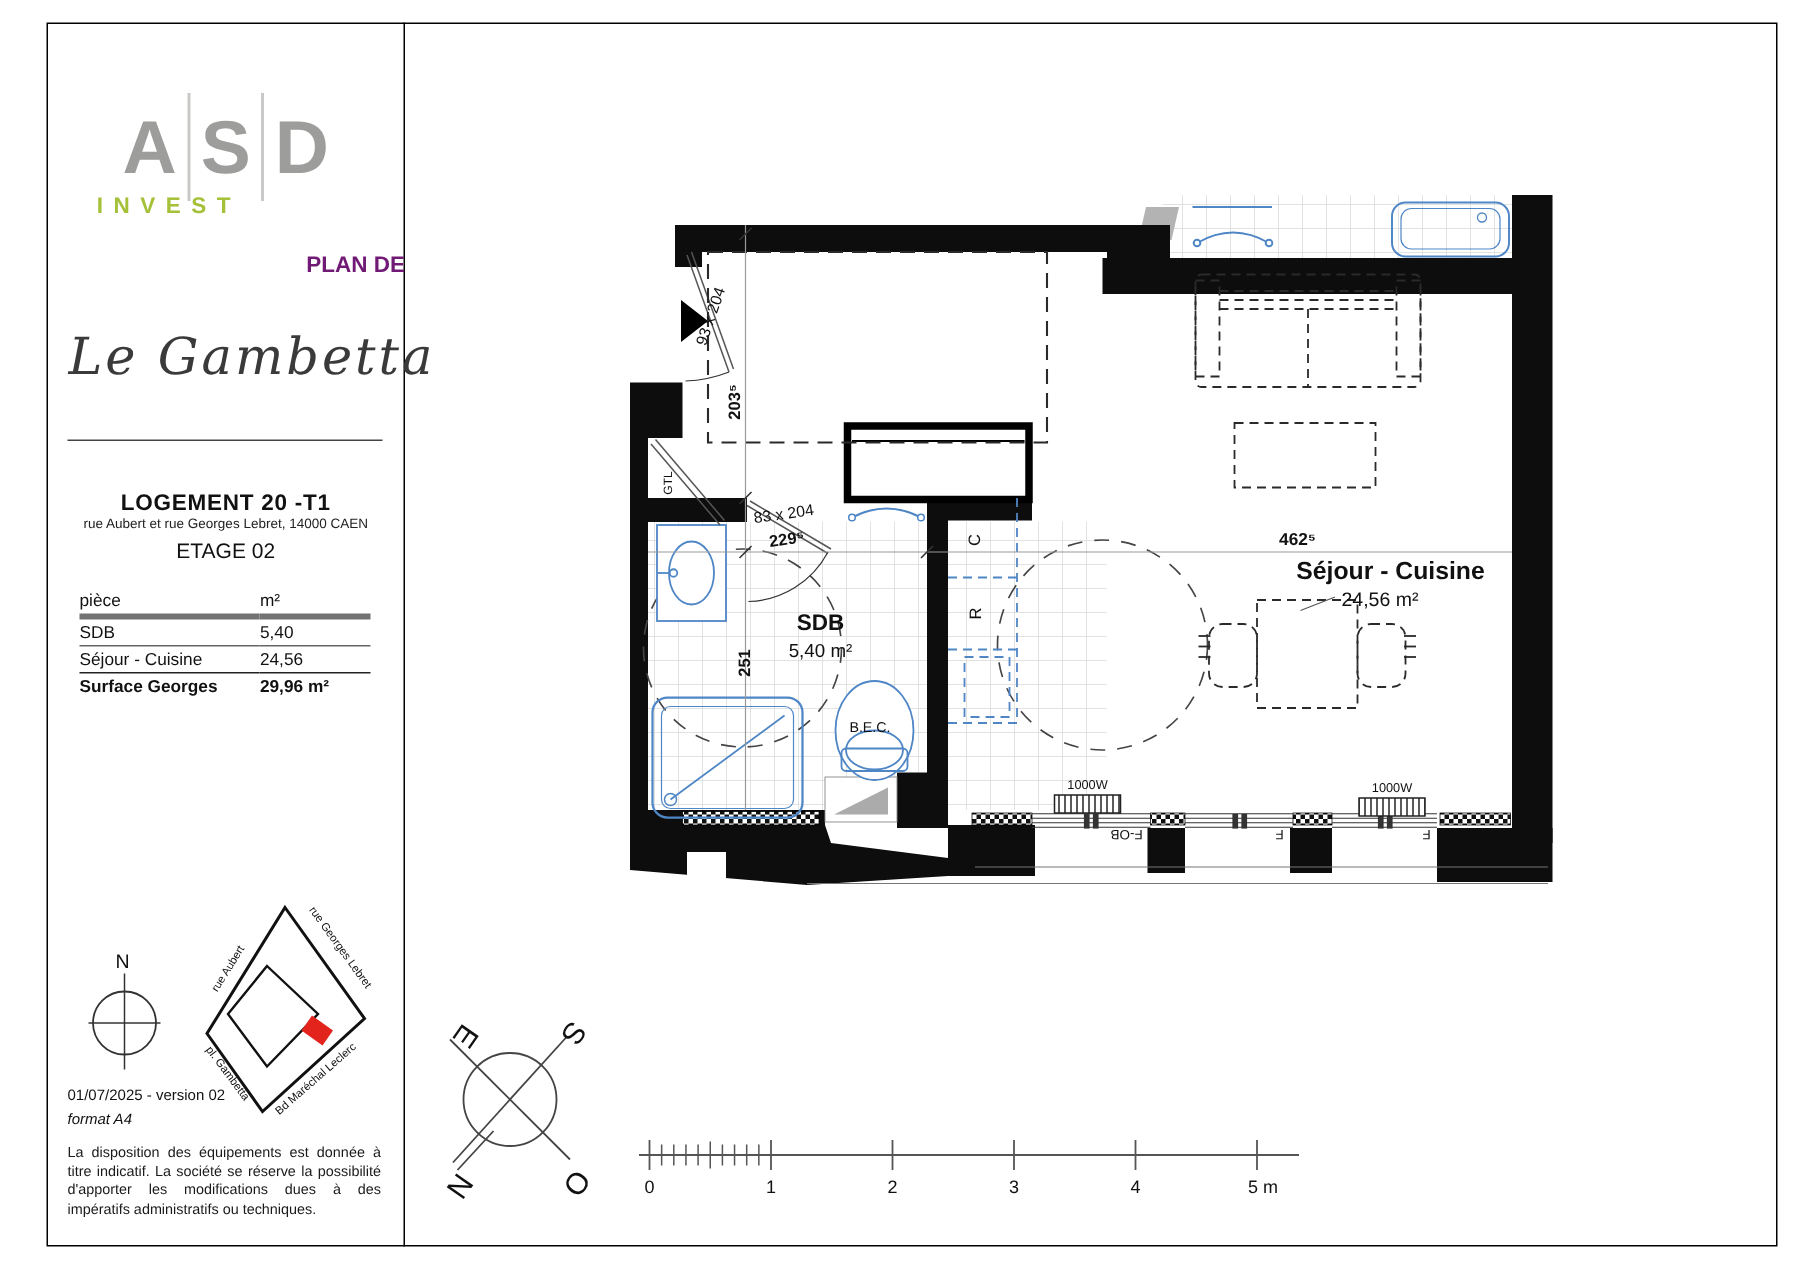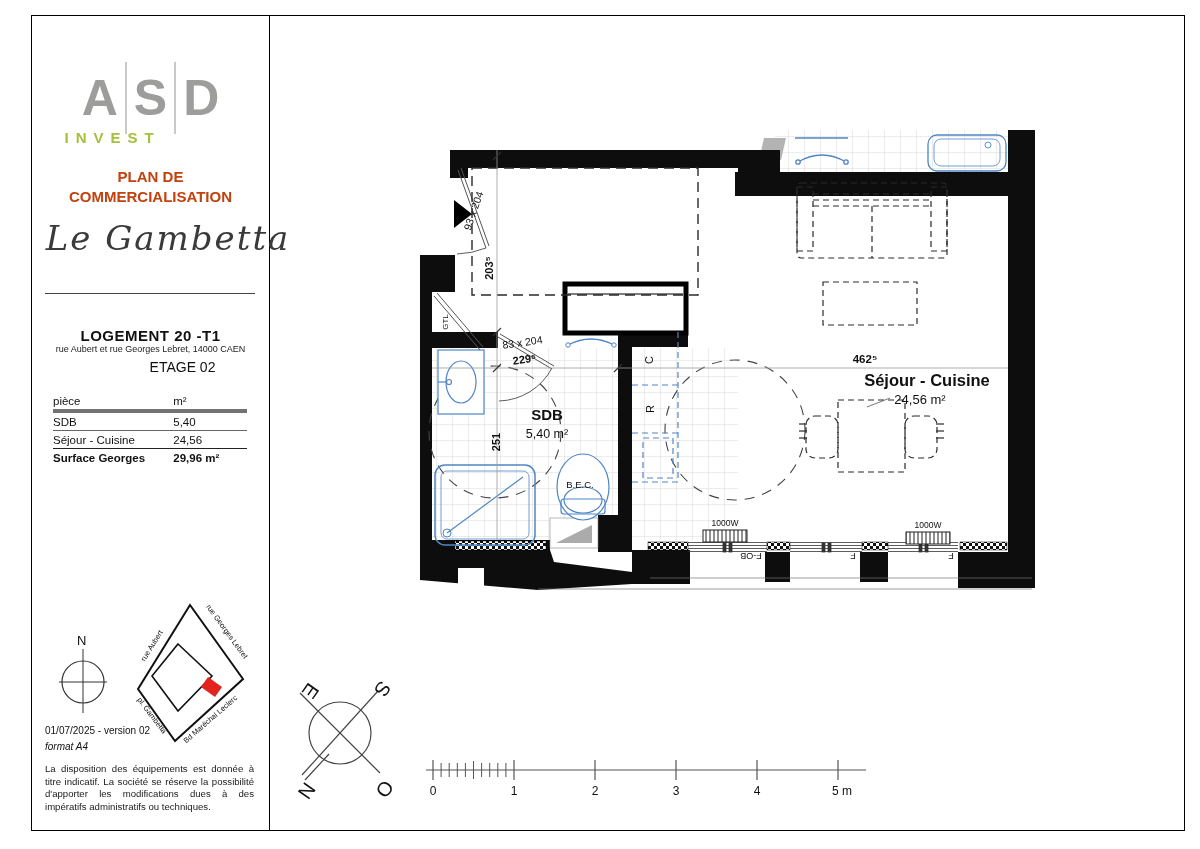--- a/index.html
+++ b/index.html
@@ -6,28 +6,28 @@
   .page{position:relative;width:1200px;height:849px;background:#fff;overflow:hidden;
         font-family:"Liberation Sans",sans-serif;color:#111;}
   .frame{position:absolute;left:31px;top:15px;width:1154px;height:816px;border:1px solid #000;box-sizing:border-box;}
   .sidebar{position:absolute;left:31px;top:15px;width:239px;height:816px;border-right:1px solid #000;box-sizing:border-box;}
   
   .logo{position:absolute;top:52px;left:0;width:239px;display:flex;flex-direction:column;align-items:center;}
   .logo-row{display:flex;align-items:center;height:62px;}
   .logo-letter{font-size:50px;font-weight:bold;color:#9d9d9c;line-height:60px;}
   .logo-rule{width:2px;height:72px;background:#c9c9c8;margin:0 7px;}
   .logo-invest{width:172px;font-size:15px;font-weight:bold;letter-spacing:7px;color:#a5c13a;margin-top:0px;}
-  .doc-title{position:absolute;top:152px;left:0;width:239px;text-align:center;font-size:15px;font-weight:bold;line-height:1.3;color:#c2410c;}
+  .doc-title{position:absolute;top:152px;left:0;width:239px;text-align:right;font-size:15px;font-weight:bold;line-height:1.3;color:#701a75;}
   .script-name{position:absolute;top:203px;left:0;width:274px;text-align:center;
                font-family:"DejaVu Serif",serif;font-style:italic;font-weight:400;
                font-size:34px;color:#3a3a3a;letter-spacing:2px;}
   .sep-line{position:absolute;top:278px;left:14px;width:210px;border-top:1px solid #444;}
   .address{position:absolute;top:285px;left:0;width:239px;text-align:center;font-size:9px;color:#222;margin-top:44px;}
   .unit-title{position:absolute;top:312px;left:0;width:239px;text-align:center;font-size:15px;font-weight:bold;letter-spacing:.5px;}
-  .floor{position:absolute;top:344px;left:0;width:239px;text-align:center;font-size:14px;padding-left:32px;}
+  .floor{position:absolute;top:344px;left:0;width:239px;text-align:center;font-size:14px;}
   
   .area-table{position:absolute;top:377px;left:22px;width:194px;border-collapse:collapse;font-size:11.5px;}
   .area-table td{padding:2.5px 0;}
   .area-table .val{width:38%;margin-top:17px;}
   .tr-head td{font-weight:normal;border-bottom:4px solid #737373;}
   .tr-row td{border-bottom:1px solid #666;}
   .tr-row2 td{border-bottom:1.5px solid #222;}
   .tr-total td{font-weight:bold;}
   
   .version{position:absolute;top:710px;left:14px;font-size:10px;}
@@ -51,21 +51,20 @@
         <span class="logo-rule"></span>
         <span class="logo-letter">S</span>
         <span class="logo-rule"></span>
         <span class="logo-letter">D</span>
       </div>
       <div class="logo-invest">INVEST</div>
     </div>
 
     <div class="doc-title">
       <div>PLAN DE</div>
-      <div>COMMERCIALISATION</div>
     </div>
 
     <div class="script-name">Le Gambetta</div>
     <div class="sep-line"></div>
     <div class="address">rue Aubert et rue Georges Lebret, 14000 CAEN</div>
     <div class="unit-title">LOGEMENT 20 -T1</div>
     <div class="floor">ETAGE 02</div>
 
     <table class="area-table">
       <tbody>

